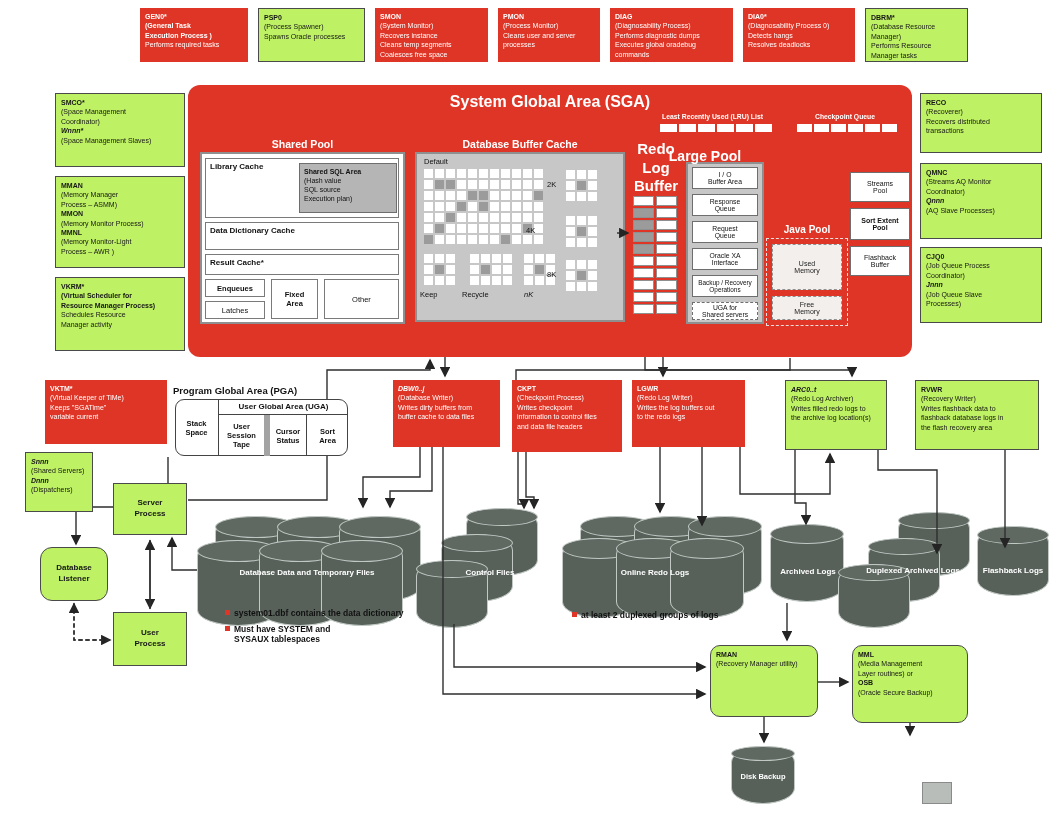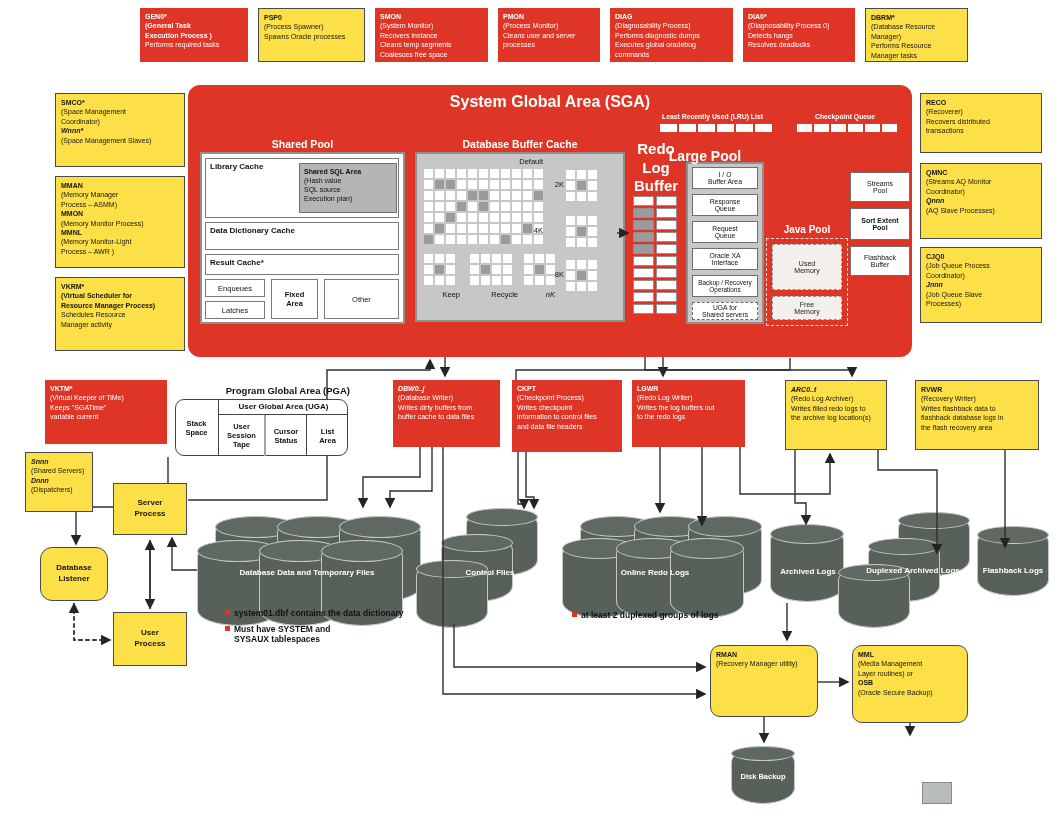--- a/index.html
+++ b/index.html
@@ -2,40 +2,40 @@
 <html style="--sga_red: #DF3526; --panel_gray: #C7C7C7; --cell_gray: #9B9B9B; --cyl: #57615A; --cyl_top: #5F6962; --tape_gray: #B9BDBA;"><head>
 <meta charset="utf-8">
 <style>
   html,body{margin:0;padding:0;background:#fff}
   .stage{position:relative;width:1060px;height:818px;background:#fff;overflow:hidden;
          font-family:"Liberation Sans",sans-serif;color:#111}
   .abs{position:absolute}
   .wires{position:absolute;left:0;top:0;pointer-events:none;z-index:5}
   .box{position:absolute;box-sizing:border-box;padding:4px 5px;font-size:7px;line-height:1.34;z-index:6}
   .box.red{background:var(--sga_red);color:#fff}
-  .box.white{background:#fde047;color:#161616;border:1px solid #4a4a4a}
+  .box.white{background:#bef264;color:#161616;border:1px solid #4a4a4a}
   .ln{white-space:nowrap}
   .ln.b{font-weight:700}
   .ln.bi{font-weight:700;font-style:italic}
   .ln.i{font-style:italic}
   .ctr{display:flex;flex-direction:column;align-items:center;justify-content:center;text-align:center}
   .ctr .ln{white-space:normal}
   .sga{position:absolute;left:188px;top:85px;width:724px;height:272px;background:var(--sga_red);border-radius:12px;z-index:1}
   .sga-title{position:absolute;left:188px;top:93px;width:724px;text-align:center;color:#fff;
              font-weight:700;font-size:16px;z-index:2}
   .wlabel{position:absolute;color:#fff;font-weight:700;text-align:center;z-index:3}
   .panel{position:absolute;background:var(--panel_gray);border:2px solid #8f8f8f;box-sizing:border-box;z-index:2}
   .wbox{position:absolute;background:#fff;border:1px solid #6e6e6e;box-sizing:border-box;color:#111;z-index:3;font-size:7px}
   .gbox{position:absolute;background:#b5b5b5;border:1px solid #6e6e6e;box-sizing:border-box;z-index:4;font-size:7px;padding:3px 4px;line-height:1.3}
   .sec{position:absolute;background:#fff;border:1px solid #7a7a7a;box-sizing:border-box;z-index:3;font-size:8px;padding:3px 4px;font-weight:700}
   .grid{position:absolute;display:grid;z-index:4}
   .cell{background:#fff}
   .cell.gray{background:var(--cell_gray)}
   .rcell .cell{border:1px solid #8f8f8f;box-sizing:border-box}
-  .blabel{position:absolute;font-size:7.5px;color:#111;text-align:right;z-index:4}
+  .blabel{position:absolute;font-size:7.5px;color:#111;text-align:left;z-index:4}
   .cyl{position:absolute;background:var(--cyl);border:1px solid #c2c9c5;border-radius:50%/16px;box-sizing:border-box;z-index:2}
   .cyl::before{content:"";position:absolute;left:-1px;top:-1px;width:100%;height:24%;
                border:1px solid #c2c9c5;border-radius:50%;background:var(--cyl_top)}
   .cyl-label{position:absolute;color:#fff;font-weight:700;font-size:8px;text-align:center;z-index:4}
   .note{position:absolute;display:flex;gap:4px;font-size:8.5px;font-weight:700;color:#111;z-index:6}
   .note .sq{width:5px;height:5px;background:var(--sga_red);margin-top:2px;flex:none}
   .round{border-radius:10px}
   .rr{border-radius:12px}
   .dash-outer{position:absolute;border:1px dashed #eadede;box-sizing:border-box;z-index:2}
   .dash-in{position:absolute;background:#f3efec;border:1px dashed #8f8f8f;box-sizing:border-box;z-index:3;color:#222;font-size:7px}
@@ -206,21 +206,21 @@
   <div class="panel" style="left:200px;top:152px;width:205px;height:172px;background:#fff"></div>
   <div class="sec" style="left:205px;top:158px;width:194px;height:60px">Library Cache</div>
   <div class="gbox" style="left:299px;top:163px;width:98px;height:50px">
       <div class="ln b">Shared SQL Area</div>
       <div class="ln ">(Hash value</div>
       <div class="ln ">SQL source</div>
       <div class="ln ">Execution plan)</div>
     </div>
   <div class="sec" style="left:205px;top:254px;width:194px;height:21px">Result Cache*</div>
   <div class="sec" style="left:205px;top:222px;width:194px;height:28px">Data Dictionary Cache</div>
-  <div class="sec ctr" style="left:205px;top:279px;width:60px;height:18px;font-weight:400;font-size:7.5px">Enqueues</div>
+  <div class="sec ctr" style="left:205px;top:279px;width:60px;height:18px;font-weight:700;font-size:7.5px">Enqueues</div>
   <div class="sec ctr" style="left:205px;top:301px;width:60px;height:18px;font-weight:400;font-size:7.5px">Latches</div>
   <div class="sec ctr" style="left:271px;top:279px;width:47px;height:40px;font-size:7.5px">
       <div class="ln b">Fixed</div>
       <div class="ln b">Area</div>
     </div>
   <div class="sec ctr" style="left:324px;top:279px;width:75px;height:40px;font-weight:400;font-size:7.5px">Other</div>
 
   <div class="wlabel" style="left:415px;top:138px;width:210px;font-size:10.5px">Database Buffer Cache</div>
   <div class="panel" style="left:415px;top:152px;width:210px;height:170px"></div>
   <div class="blabel" style="left:424px;top:157px;width:119px">Default</div>
@@ -460,38 +460,38 @@
       <div class="ln ">Buffer</div>
     </div>
 
   <div class="box red" style="left:45px;top:380px;width:122px;height:64px">
       <div class="ln b">VKTM*</div>
       <div class="ln ">(Virtual Keeper of TiMe)</div>
       <div class="ln ">Keeps "SGATime"</div>
       <div class="ln ">variable current</div>
     </div>
 
-  <div class="abs" style="left:173px;top:385px;width:177px;text-align:right;font-weight:700;font-size:9.5px;z-index:6">Program Global Area (PGA)</div>
+  <div class="abs" style="left:173px;top:385px;width:177px;text-align:left;font-weight:700;font-size:9.5px;z-index:6">Program Global Area (PGA)</div>
   <div class="pga" style="left:175px;top:399px;width:173px;height:57px"></div>
   <div class="pga-div" style="left:175px;top:399px;width:44px;height:57px;border-right:1px solid #444">
       <div class="ln b">Stack</div>
       <div class="ln b">Space</div>
     </div>
   <div class="pga-div" style="left:219px;top:399px;width:129px;height:16px;border-bottom:1px solid #444;font-size:8px">User Global Area (UGA)</div>
   <div class="pga-div" style="left:219px;top:415px;width:45px;height:41px">
       <div class="ln b">User</div>
       <div class="ln b">Session</div>
       <div class="ln b">Tape</div>
     </div>
-  <div class="pga-div" style="left:264px;top:415px;width:42px;height:41px;border-left:2px solid #a3a3a3">
+  <div class="pga-div" style="left:264px;top:415px;width:42px;height:41px;border-left:6px solid #a3a3a3">
       <div class="ln b">Cursor</div>
       <div class="ln b">Status</div>
     </div>
   <div class="pga-div" style="left:306px;top:415px;width:42px;height:41px;border-left:1px solid #444">
-      <div class="ln b">List</div>
+      <div class="ln b">Sort</div>
       <div class="ln b">Area</div>
     </div>
 
   <div class="box red" style="left:393px;top:380px;width:107px;height:67px">
       <div class="ln bi">DBW0..j</div>
       <div class="ln ">(Database Writer)</div>
       <div class="ln ">Writes dirty buffers from</div>
       <div class="ln ">buffer cache to data files</div>
     </div>
   <div class="box red" style="left:512px;top:380px;width:110px;height:72px">

